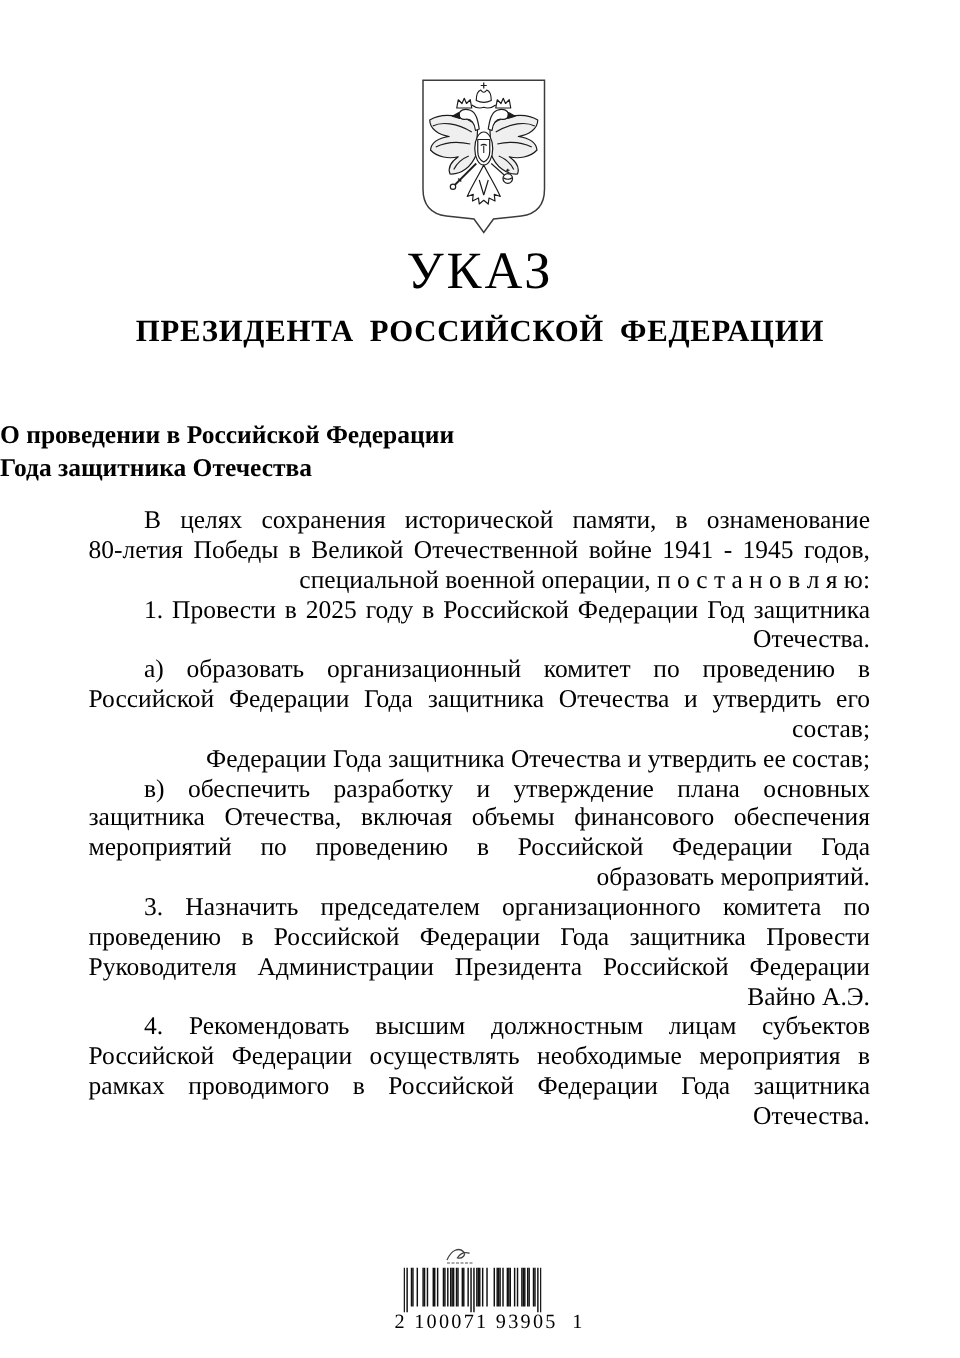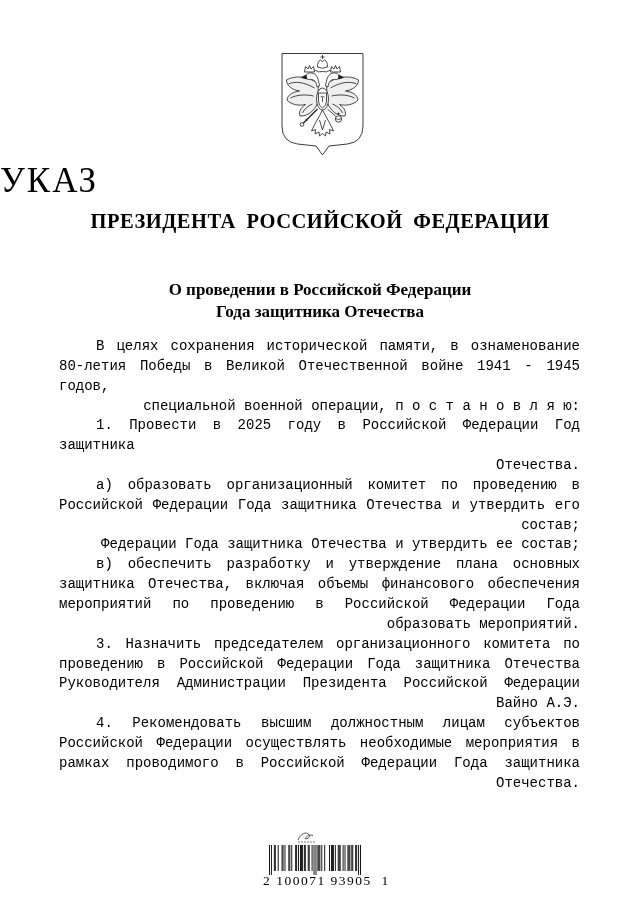--- a/index.html
+++ b/index.html
@@ -2,35 +2,34 @@
 <html><head>
 <meta charset="utf-8">
 <style>
   html,body{margin:0;padding:0;background:#ffffff;}
   .page{
     position:relative;width:640px;height:905px;background:#ffffff;
     font-family:"Liberation Serif","DejaVu Serif",serif;color:#000;overflow:hidden;
   }
   .emblem{position:absolute;left:278px;top:52px;width:89px;height:106px;}
   .doc-title{
-    position:absolute;left:0;right:0;top:163px;text-align:left;
+    position:absolute;left:0;right:0;top:163px;text-align:center;
     font-size:35px;line-height:1;letter-spacing:2px;font-weight:400;
   }
   .doc-subtitle{
     position:absolute;left:0;right:0;top:209px;text-align:center;
     font-size:20.5px;line-height:1.2;letter-spacing:0.5px;word-spacing:5px;font-weight:bold;
   }
   .doc-heading{
-    position:absolute;left:0;right:0;top:279px;text-align:center;
+    position:absolute;left:0;right:0;top:279px;
     font-weight:bold;font-size:17px;line-height:22px;
   }
   .doc-body{
     position:absolute;left:59px;top:337px;width:521px;
-    font-size:14px;
-    font-family:Liberation Mono, monospace;
+    font-size:17px;
   }
   .doc-body .line{line-height:19.85px;text-align:right;}
   .doc-body .line.j{text-align:justify;text-align-last:justify;}
   .doc-body .line.indent{text-indent:37px;}
   .print-mark{position:absolute;left:296px;top:831px;width:22px;height:13px;}
   .barcode-bars{position:absolute;left:269px;top:845px;width:92px;height:30px;}
   .barcode-digits{
     position:absolute;left:263px;top:874px;width:104px;text-align:center;
     font-size:13.5px;line-height:14px;letter-spacing:1.5px;white-space:pre;
   }
@@ -97,21 +96,21 @@
       <div class="line">Отечества.</div>
       <div class="line indent j">а) образовать организационный комитет по проведению в</div>
       <div class="line j">Российской Федерации Года защитника Отечества и утвердить его</div>
       <div class="line">состав;</div>
       <div class="line">Федерации Года защитника Отечества и утвердить ее состав;</div>
       <div class="line indent j">в) обеспечить разработку и утверждение плана основных</div>
       <div class="line j">защитника Отечества, включая объемы финансового обеспечения</div>
       <div class="line j">мероприятий по проведению в Российской Федерации Года</div>
       <div class="line">образовать мероприятий.</div>
       <div class="line indent j">3. Назначить председателем организационного комитета по</div>
-      <div class="line j">проведению в Российской Федерации Года защитника Отечества</div>
+      <div class="line j">проведению в Российской Федерации Года защитника Провести</div>
       <div class="line j">Руководителя Администрации Президента Российской Федерации</div>
       <div class="line">Вайно А.Э.</div>
       <div class="line indent j">4. Рекомендовать высшим должностным лицам субъектов</div>
       <div class="line j">Российской Федерации осуществлять необходимые мероприятия в</div>
       <div class="line j">рамках проводимого в Российской Федерации Года защитника</div>
       <div class="line">Отечества.</div>
     </div>
 
   <svg class="print-mark" viewBox="0 0 22 13">
     <path d="M2,9 C5,2 10,0.5 13,3.5 C15,5.5 12,8.5 9,7.5 C11,4.5 14,3.5 17,4.5" fill="none" stroke="#444" stroke-width="0.9"></path>

